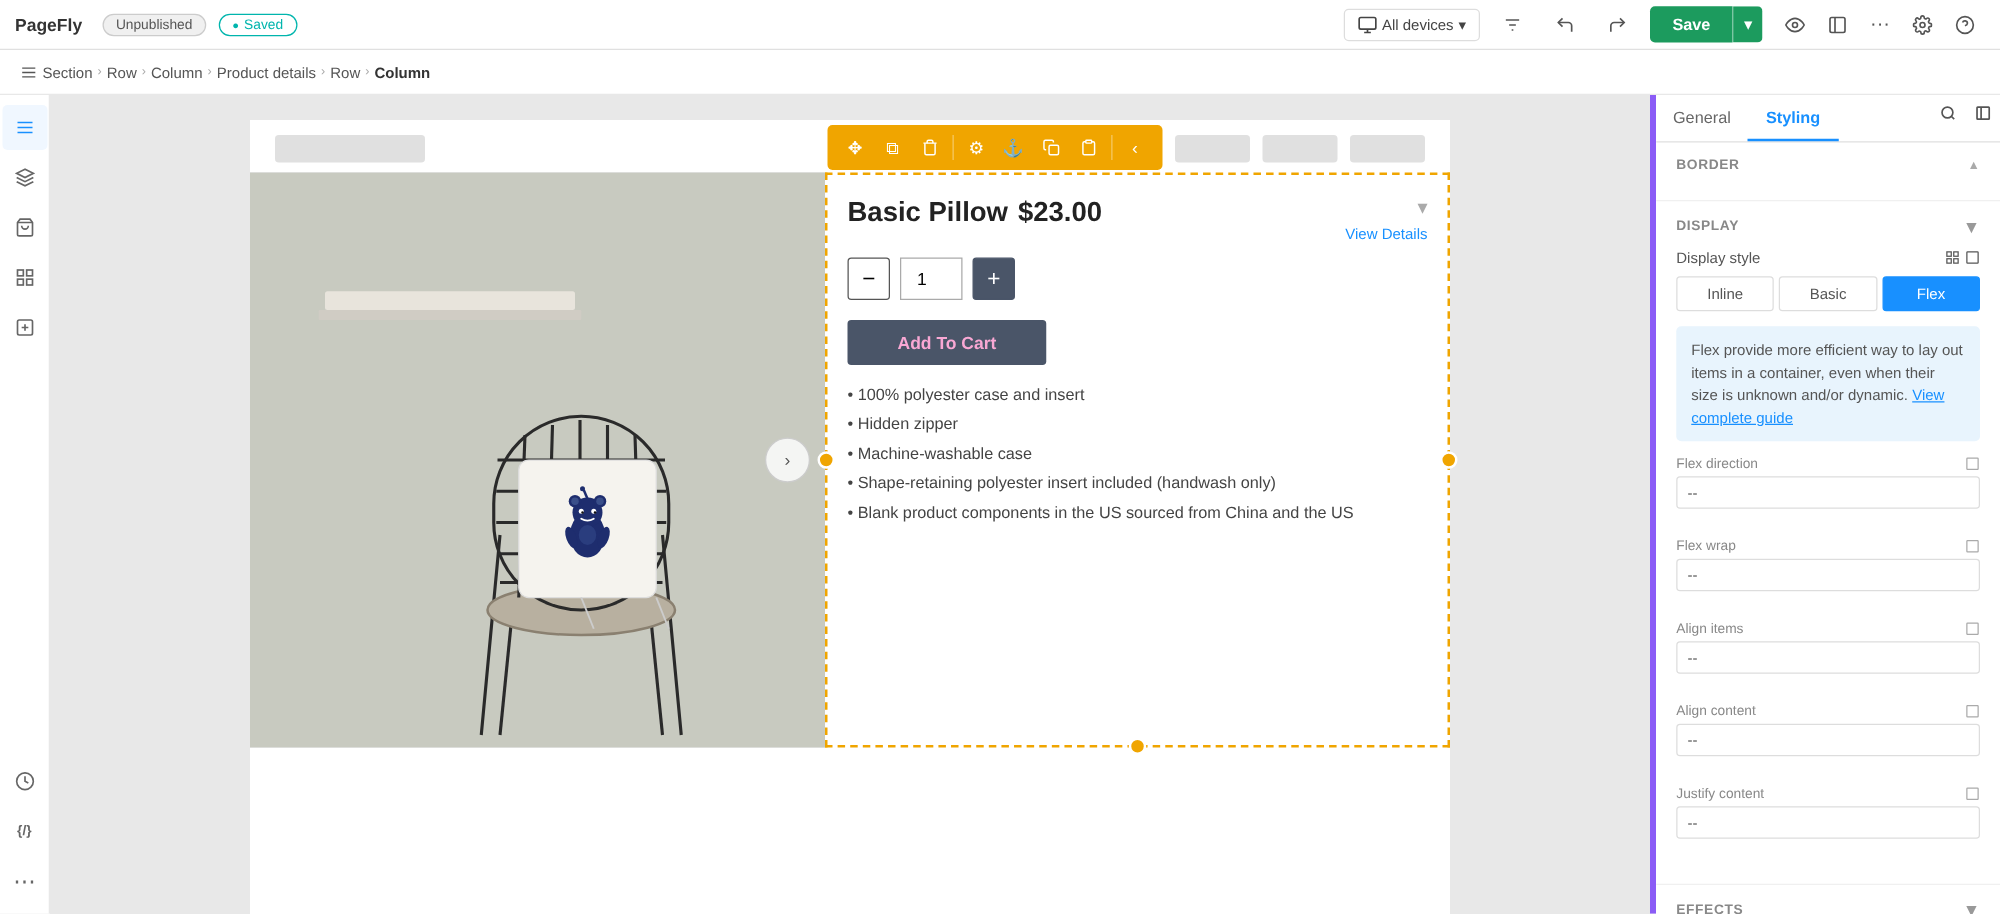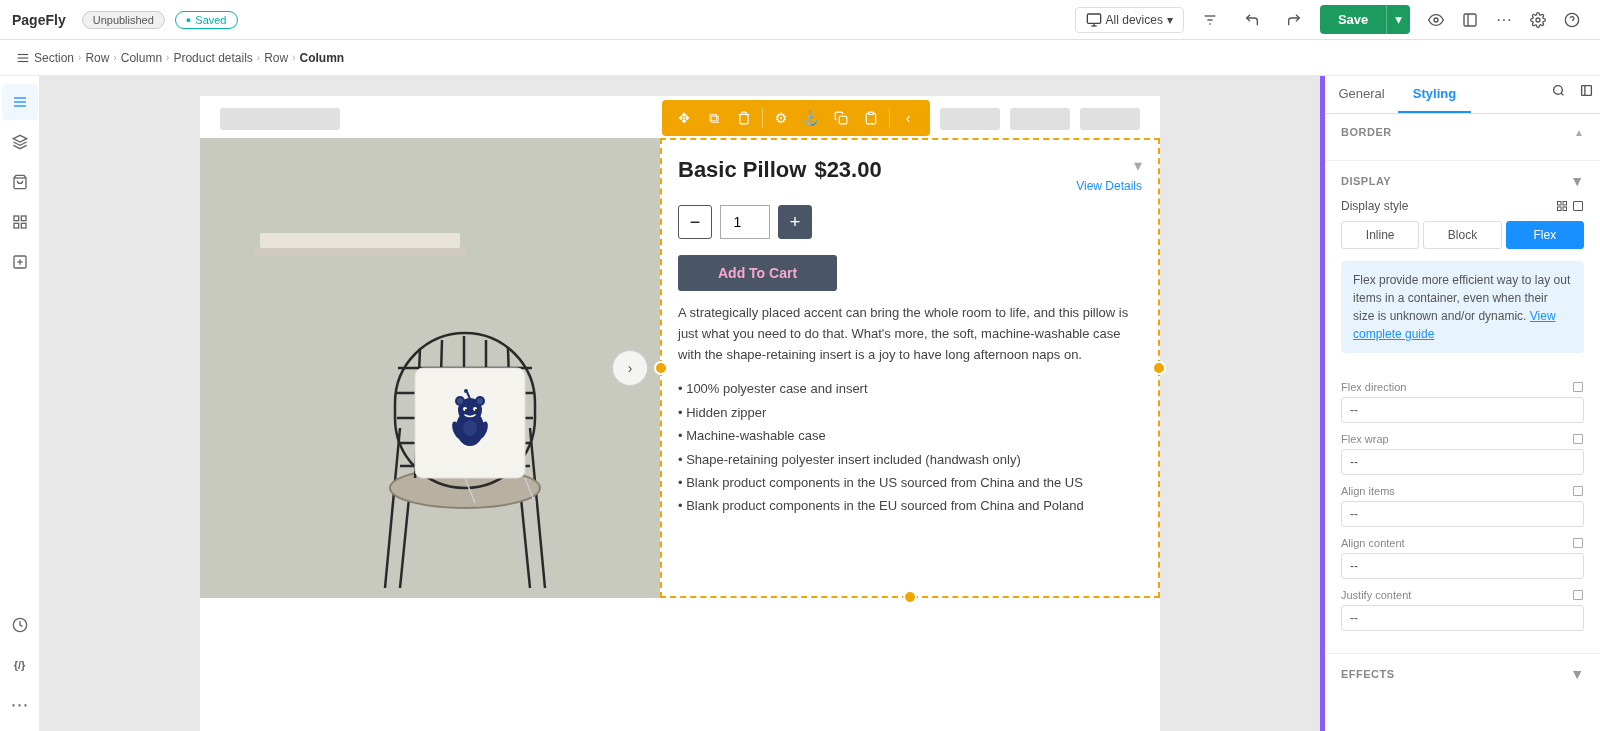--- a/index.html
+++ b/index.html
@@ -113,23 +113,23 @@
     .rpanel-tab { flex: 1; text-align: center; padding: 10px 0; font-size: 13px; color: #666; cursor: pointer; border-bottom: 2px solid transparent; }
     .rpanel-tab.active { color: #1890ff; border-bottom-color: #1890ff; font-weight: 600; }
     .rpanel-section { padding: 12px 16px; border-bottom: 1px solid #f0f0f0; }
     .rpanel-section-header { display: flex; justify-content: space-between; align-items: center; margin-bottom: 10px; }
     .rpanel-section-title { font-size: 11px; font-weight: 700; color: #888; text-transform: uppercase; letter-spacing: 0.5px; }
     .rpanel-section-toggle { color: #999; font-size: 14px; cursor: pointer; }
     .display-style-label { font-size: 12px; color: #555; margin-bottom: 8px; display: flex; justify-content: space-between; align-items: center; }
     .display-style-buttons { display: flex; gap: 4px; margin-bottom: 12px; }
     .ds-btn { flex: 1; padding: 6px 0; border: 1px solid #ddd; background: #fff; border-radius: 3px; font-size: 12px; cursor: pointer; color: #555; }
     .ds-btn.active { background: #1890ff; color: #fff; border-color: #1890ff; }
-    .info-box { background: #e8f4fd; border-radius: 4px; padding: 10px 12px; font-size: 12px; color: #555; line-height: 1.5; margin-bottom: 28px; }
+    .info-box { background: #e8f4fd; border-radius: 4px; padding: 10px 12px; font-size: 12px; color: #555; line-height: 1.5; margin-bottom: 12px; }
     .info-box a { color: #1890ff; text-decoration: underline; cursor: pointer; }
-    .flex-field { margin-bottom: 10px; }
+    .flex-field { margin-bottom: 24px; }
     .flex-field-label { font-size: 11px; color: #888; margin-bottom: 4px; display: flex; justify-content: space-between; align-items: center; }
     .flex-field-select { width: 100%; border: 1px solid #ddd; border-radius: 3px; padding: 5px 8px; font-size: 12px; color: #555; background: #fff; appearance: none; cursor: pointer; }
     .effects-header { display: flex; justify-content: space-between; align-items: center; padding: 12px 16px; }
     .effects-title { font-size: 11px; font-weight: 700; color: #888; text-transform: uppercase; letter-spacing: 0.5px; }
 
     .collapse-btn { font-size: 10px; color: #aaa; }
   </style>
 </head>
 <body>
 
@@ -410,28 +410,26 @@
           
           <div class="quantity-row">
             <button class="qty-btn minus">−</button>
             <input class="qty-input" type="number" value="1" style="">
             <button class="qty-btn plus">+</button>
           </div>
           <button class="add-to-cart-btn">Add To Cart</button>
 
           
           <div style="margin-top: 12px;">
-            <p class="product-desc">A strategically placed accent can bring the whole room to life, and this pillow is just what you need to do that. What's more, the soft, machine-washable case with the shape-retaining insert is a joy to have long afternoon naps on.</p>
             <div class="product-features">
               <p>• 100% polyester case and insert</p>
               <p>• Hidden zipper</p>
               <p>• Machine-washable case</p>
               <p>• Shape-retaining polyester insert included (handwash only)</p>
               <p>• Blank product components in the US sourced from China and the US</p>
-              <p>• Blank product components in the EU sourced from China and Poland</p>
             </div>
           </div>
         </div>
       </div>
     </div>
   </div>
 
   <div class="right-panel">
 
     <div class="right-panel-tabs">
@@ -474,21 +472,21 @@
               <rect x="3" y="14" width="7" height="7"></rect>
               <rect x="14" y="14" width="7" height="7"></rect>
             </svg>
           <svg width="12" height="12" viewBox="0 0 24 24" fill="none" stroke="currentColor" stroke-width="2">
               <rect x="3" y="3" width="18" height="18" rx="1"></rect>
             </svg>
         </div>
       </div>
       <div class="display-style-buttons">
         <button class="ds-btn">Inline</button>
-        <button class="ds-btn">Block</button>
+        <button class="ds-btn">Basic</button>
         <button class="ds-btn active">Flex</button>
       </div>
 
       <div class="info-box">
         <span>Flex provide more efficient way to lay out items in a container, even when their size is unknown and/or dynamic. </span>
         <a>View complete guide</a>
       </div>
 
       <div class="flex-field">
         <div class="flex-field-label">

